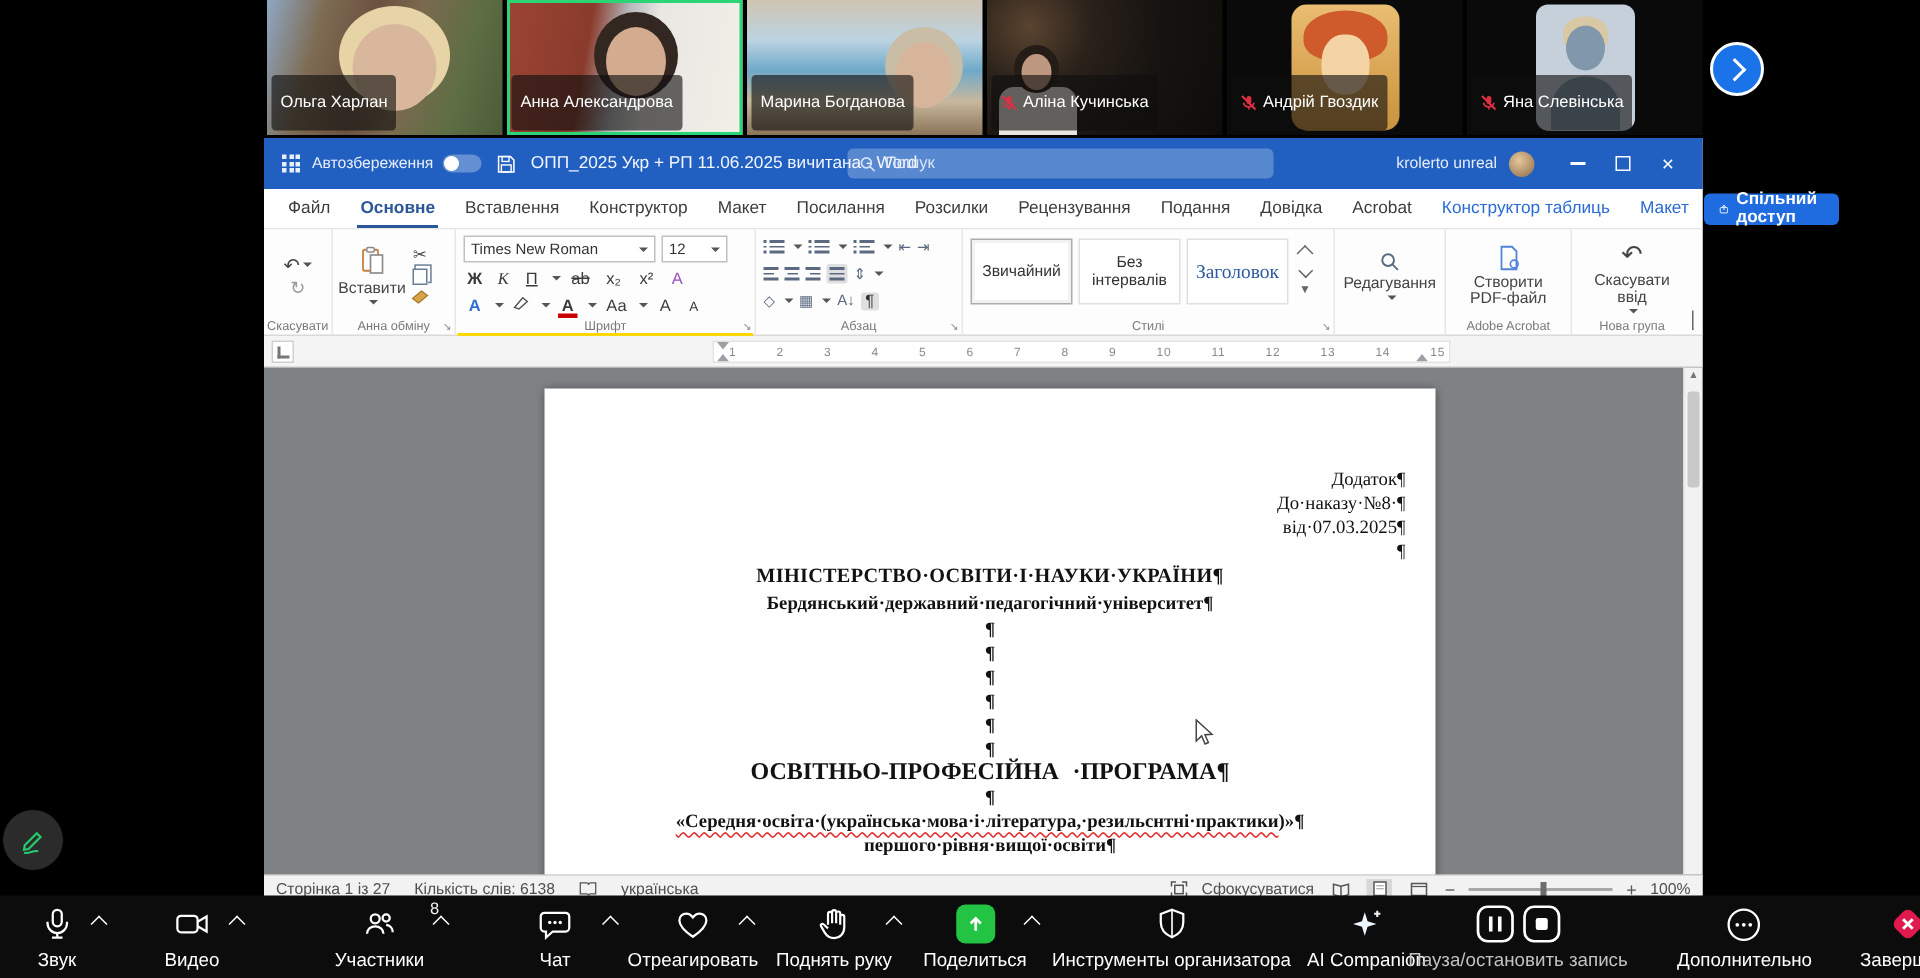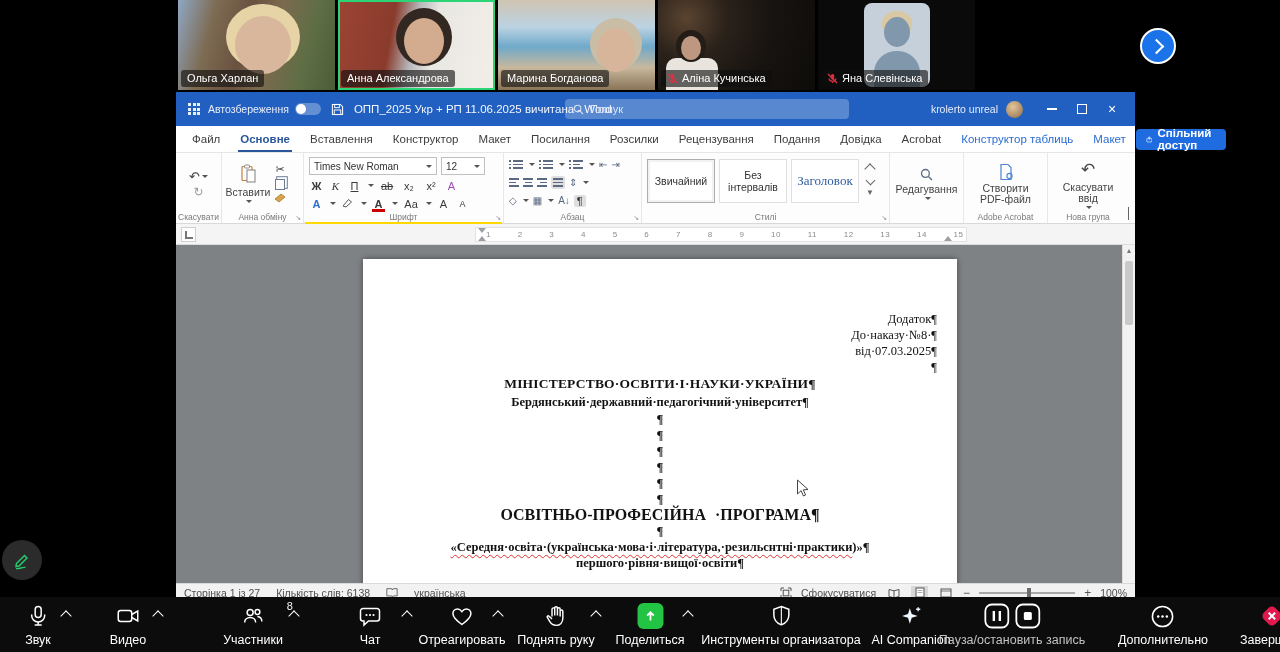--- a/index.html
+++ b/index.html
@@ -2,21 +2,21 @@
 <html><head>
 <meta charset="utf-8">
 <style>
   html,body{margin:0;padding:0;background:#000;}
   body{width:1280px;height:652px;overflow:hidden;font-family:"Liberation Sans",sans-serif;position:relative;}
   
   .strip{position:absolute;left:0;top:0;width:1280px;height:92px;background:#000;}
   .tiles{position:absolute;left:178px;top:0;height:92px;display:flex;gap:3px;}
   .tile{position:relative;width:157px;height:90px;overflow:hidden;background:#111;}
   .tile.active{outline:2px solid #2bd576;outline-offset:-2px;}
-  .pill{position:absolute;left:3px;bottom:3px;background:rgba(15,15,15,.62);color:#fff;font-size:11px;line-height:15px;padding:1px 6px;border-radius:3px;display:flex;align-items:center;gap:4px;white-space:nowrap;max-width:146px;overflow:hidden;}
+  .pill{position:absolute;left:3px;bottom:3px;background:rgba(15,15,15,.62);color:#fff;font-size:11px;line-height:15px;padding:11px 6px;border-radius:3px;display:flex;align-items:center;gap:4px;white-space:nowrap;max-width:146px;overflow:hidden;}
   .t1{background:linear-gradient(105deg,#8fa7c4 0%,#7d6b52 22%,#6a5140 42%,#7b6a4e 58%,#5d6e44 80%,#4c5c38 100%);}
   .t2{background:linear-gradient(100deg,#9c4434 0%,#8a3b2c 34%,#b7b9bd 48%,#e9e7e2 60%,#f2efe8 100%);}
   .t3{background:linear-gradient(180deg,#cfc4b2 0%,#bcd3e2 30%,#6fa9c9 52%,#c8b89d 75%,#8a7458 100%);}
   .t4{background:radial-gradient(circle at 18% 20%,#5a4430 0%,#2a211a 28%,#161310 60%,#0e0c0a 100%);}
   .t5,.t6{background:#0a0a0a;}
   .face{position:absolute;border-radius:50%;}
   .f1h{left:48px;top:4px;width:74px;height:66px;background:#e6d3a6;}
   .f1f{left:57px;top:16px;width:56px;height:58px;background:#d9b79c;}
   .f2h{left:58px;top:8px;width:56px;height:58px;background:#332722;}
   .f2f{left:66px;top:18px;width:40px;height:46px;background:#d3ab8e;}
@@ -168,20 +168,35 @@
         <svg width="11" height="11" viewBox="0 0 11 11">
             <rect x="4" y="1" width="3.2" height="5.5" rx="1.6" fill="#e02f44"></rect>
             <path d="M2 5.5a3.6 3.6 0 0 0 7 0" fill="none" stroke="#e02f44" stroke-width="1.1"></path>
             <line x1="5.6" y1="8.6" x2="5.6" y2="10" stroke="#e02f44" stroke-width="1.1"></line>
             <line x1="1" y1="1" x2="10" y2="10" stroke="#e02f44" stroke-width="1.4"></line>
           </svg>
         <span>Аліна Кучинська</span>
       </div>
     </div>
 
+    <div class="tile t5">
+      <div class="avatar5">
+        <div class="a5hair"></div>
+        <div class="a5face"></div>
+      </div>
+      <div class="pill">
+        <svg width="11" height="11" viewBox="0 0 11 11">
+            <rect x="4" y="1" width="3.2" height="5.5" rx="1.6" fill="#e02f44"></rect>
+            <path d="M2 5.5a3.6 3.6 0 0 0 7 0" fill="none" stroke="#e02f44" stroke-width="1.1"></path>
+            <line x1="5.6" y1="8.6" x2="5.6" y2="10" stroke="#e02f44" stroke-width="1.1"></line>
+            <line x1="1" y1="1" x2="10" y2="10" stroke="#e02f44" stroke-width="1.4"></line>
+          </svg>
+        <span>Андрій Гвоздик</span>
+      </div>
+    </div>
 
     <div class="tile t6">
       <div class="avatar6">
         <div class="a6hair"></div>
         <div class="a6head"></div>
         <div class="a6body"></div>
       </div>
       <div class="pill">
         <svg width="11" height="11" viewBox="0 0 11 11">
             <rect x="4" y="1" width="3.2" height="5.5" rx="1.6" fill="#e02f44"></rect>

